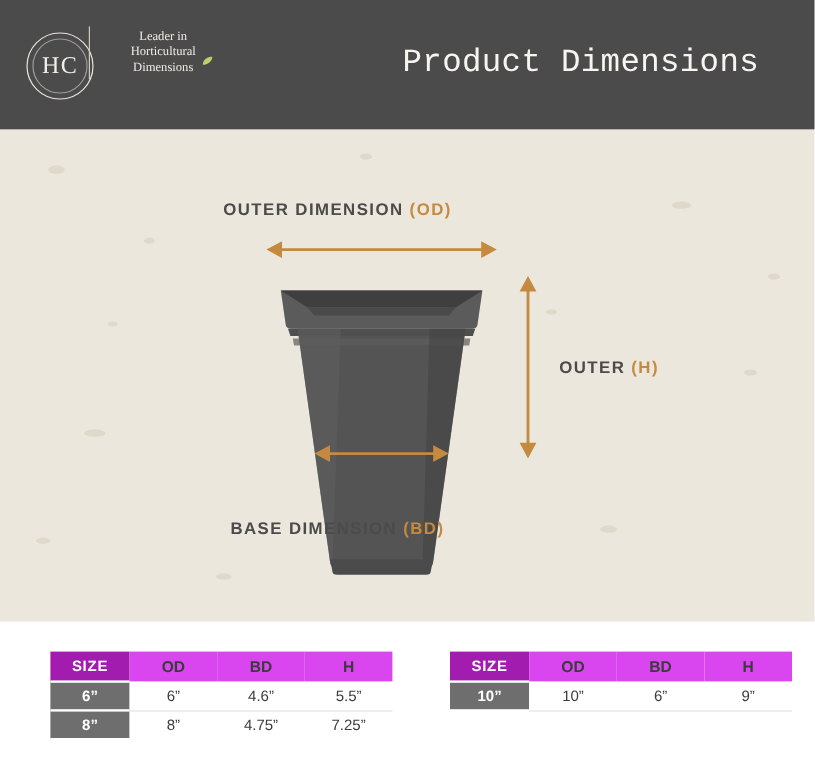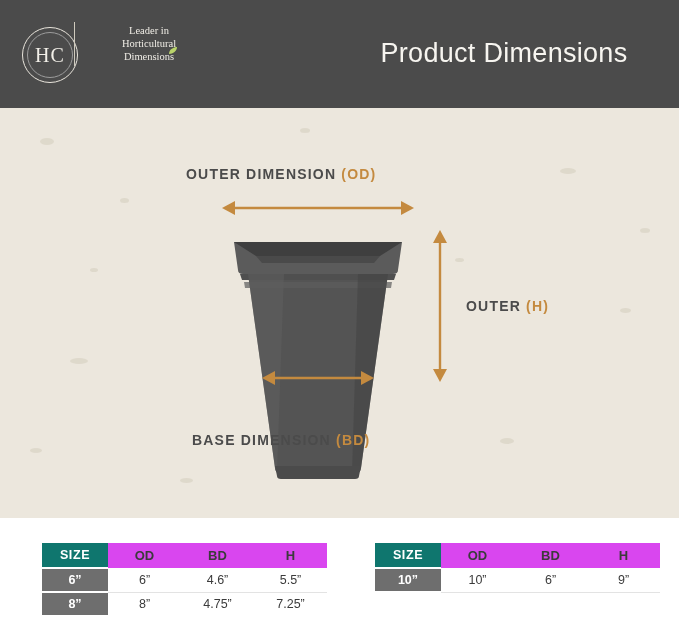--- a/index.html
+++ b/index.html
@@ -59,40 +59,40 @@
     text-align: center;
   }
   #logo-divider {
     position: absolute;
     left: 74px; top: 22px;
     width: 1px; height: 44px;
     background: #cfcabd;
   }
   #logo-words {
     position: absolute;
-    left: 97px; top: 24px;
+    left: 84px; top: 24px;
     width: 104px;
     color: #efece5;
     font-family: "Liberation Serif", serif;
     font-size: 10.5px;
     line-height: 13px;
     text-align: center;
   }
   #logo-leaf {
     position: absolute;
     left: 168px; top: 47px;
     width: 10px; height: 8px;
   }
   #header-title {
     position: absolute;
-    left: 344px; top: 38px;
+    left: 324px; top: 38px;
     width: 320px;
     text-align: center;
     color: #f7f5f0;
-    font-family: Liberation Sans, sans-serif;
+    font-family: Liberation Mono, monospace;
     font-size: 27px;
     letter-spacing: 0.3px;
   }
 
   
   #diagram {
     position: absolute;
     left: 0; top: 108px;
     width: 679px;
     height: 410px;
@@ -124,21 +124,21 @@
     position: absolute;
     border-collapse: collapse;
     font-family: "Liberation Sans", sans-serif;
   }
   .table td, .table th {
     padding: 0;
     text-align: center;
     vertical-align: middle;
   }
   .th-size {
-    background: #0f766e;
+    background: #a21caf;
     color: #ffffff;
     font-size: 12.5px;
     font-weight: bold;
     letter-spacing: 0.6px;
     height: 25px;
     width: 66px;
     border-bottom: 2px solid #ffffff;
   }
   .th-col {
     background: #d946ef;

